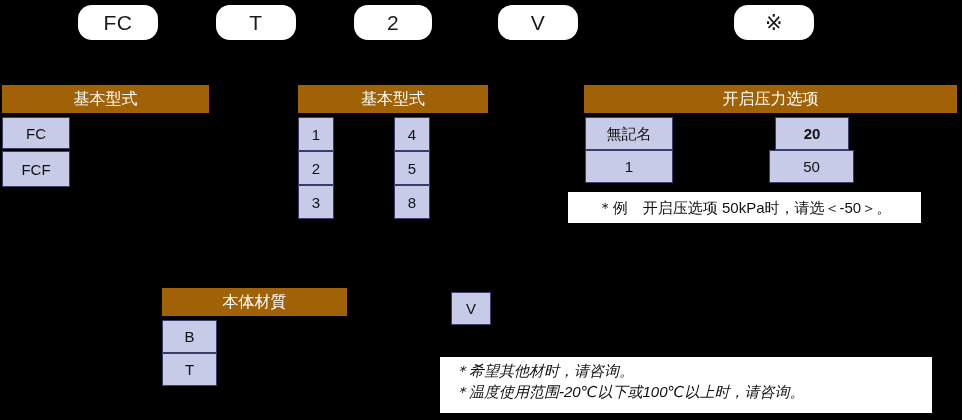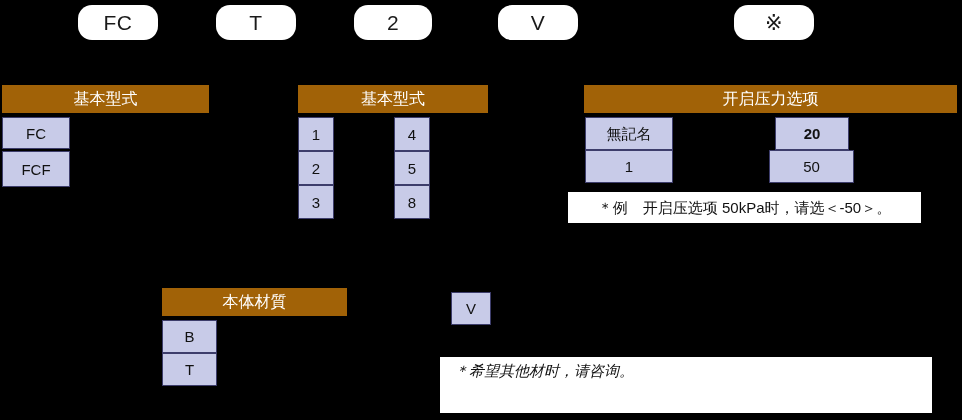--- a/index.html
+++ b/index.html
@@ -137,13 +137,14 @@
 </div>
 
 <div class="group" style="left:451px; top:288px; width:185px;">
   <div class="cells" style="height:40px;">
     <div class="cell" style="left:0px; top:4px; width:40px; height:33px;">V</div>
   </div>
 </div>
 
 <div class="note" style="left:440px; top:357px; width:492px; height:56px;font-style:italic;">
   <span class="note-line">＊希望其他材时，请咨询。</span>
+  <span class="note-line">＊温度使用范围-20℃以下或100℃以上时，请咨询。</span>
 </div>
 
 </body></html>

